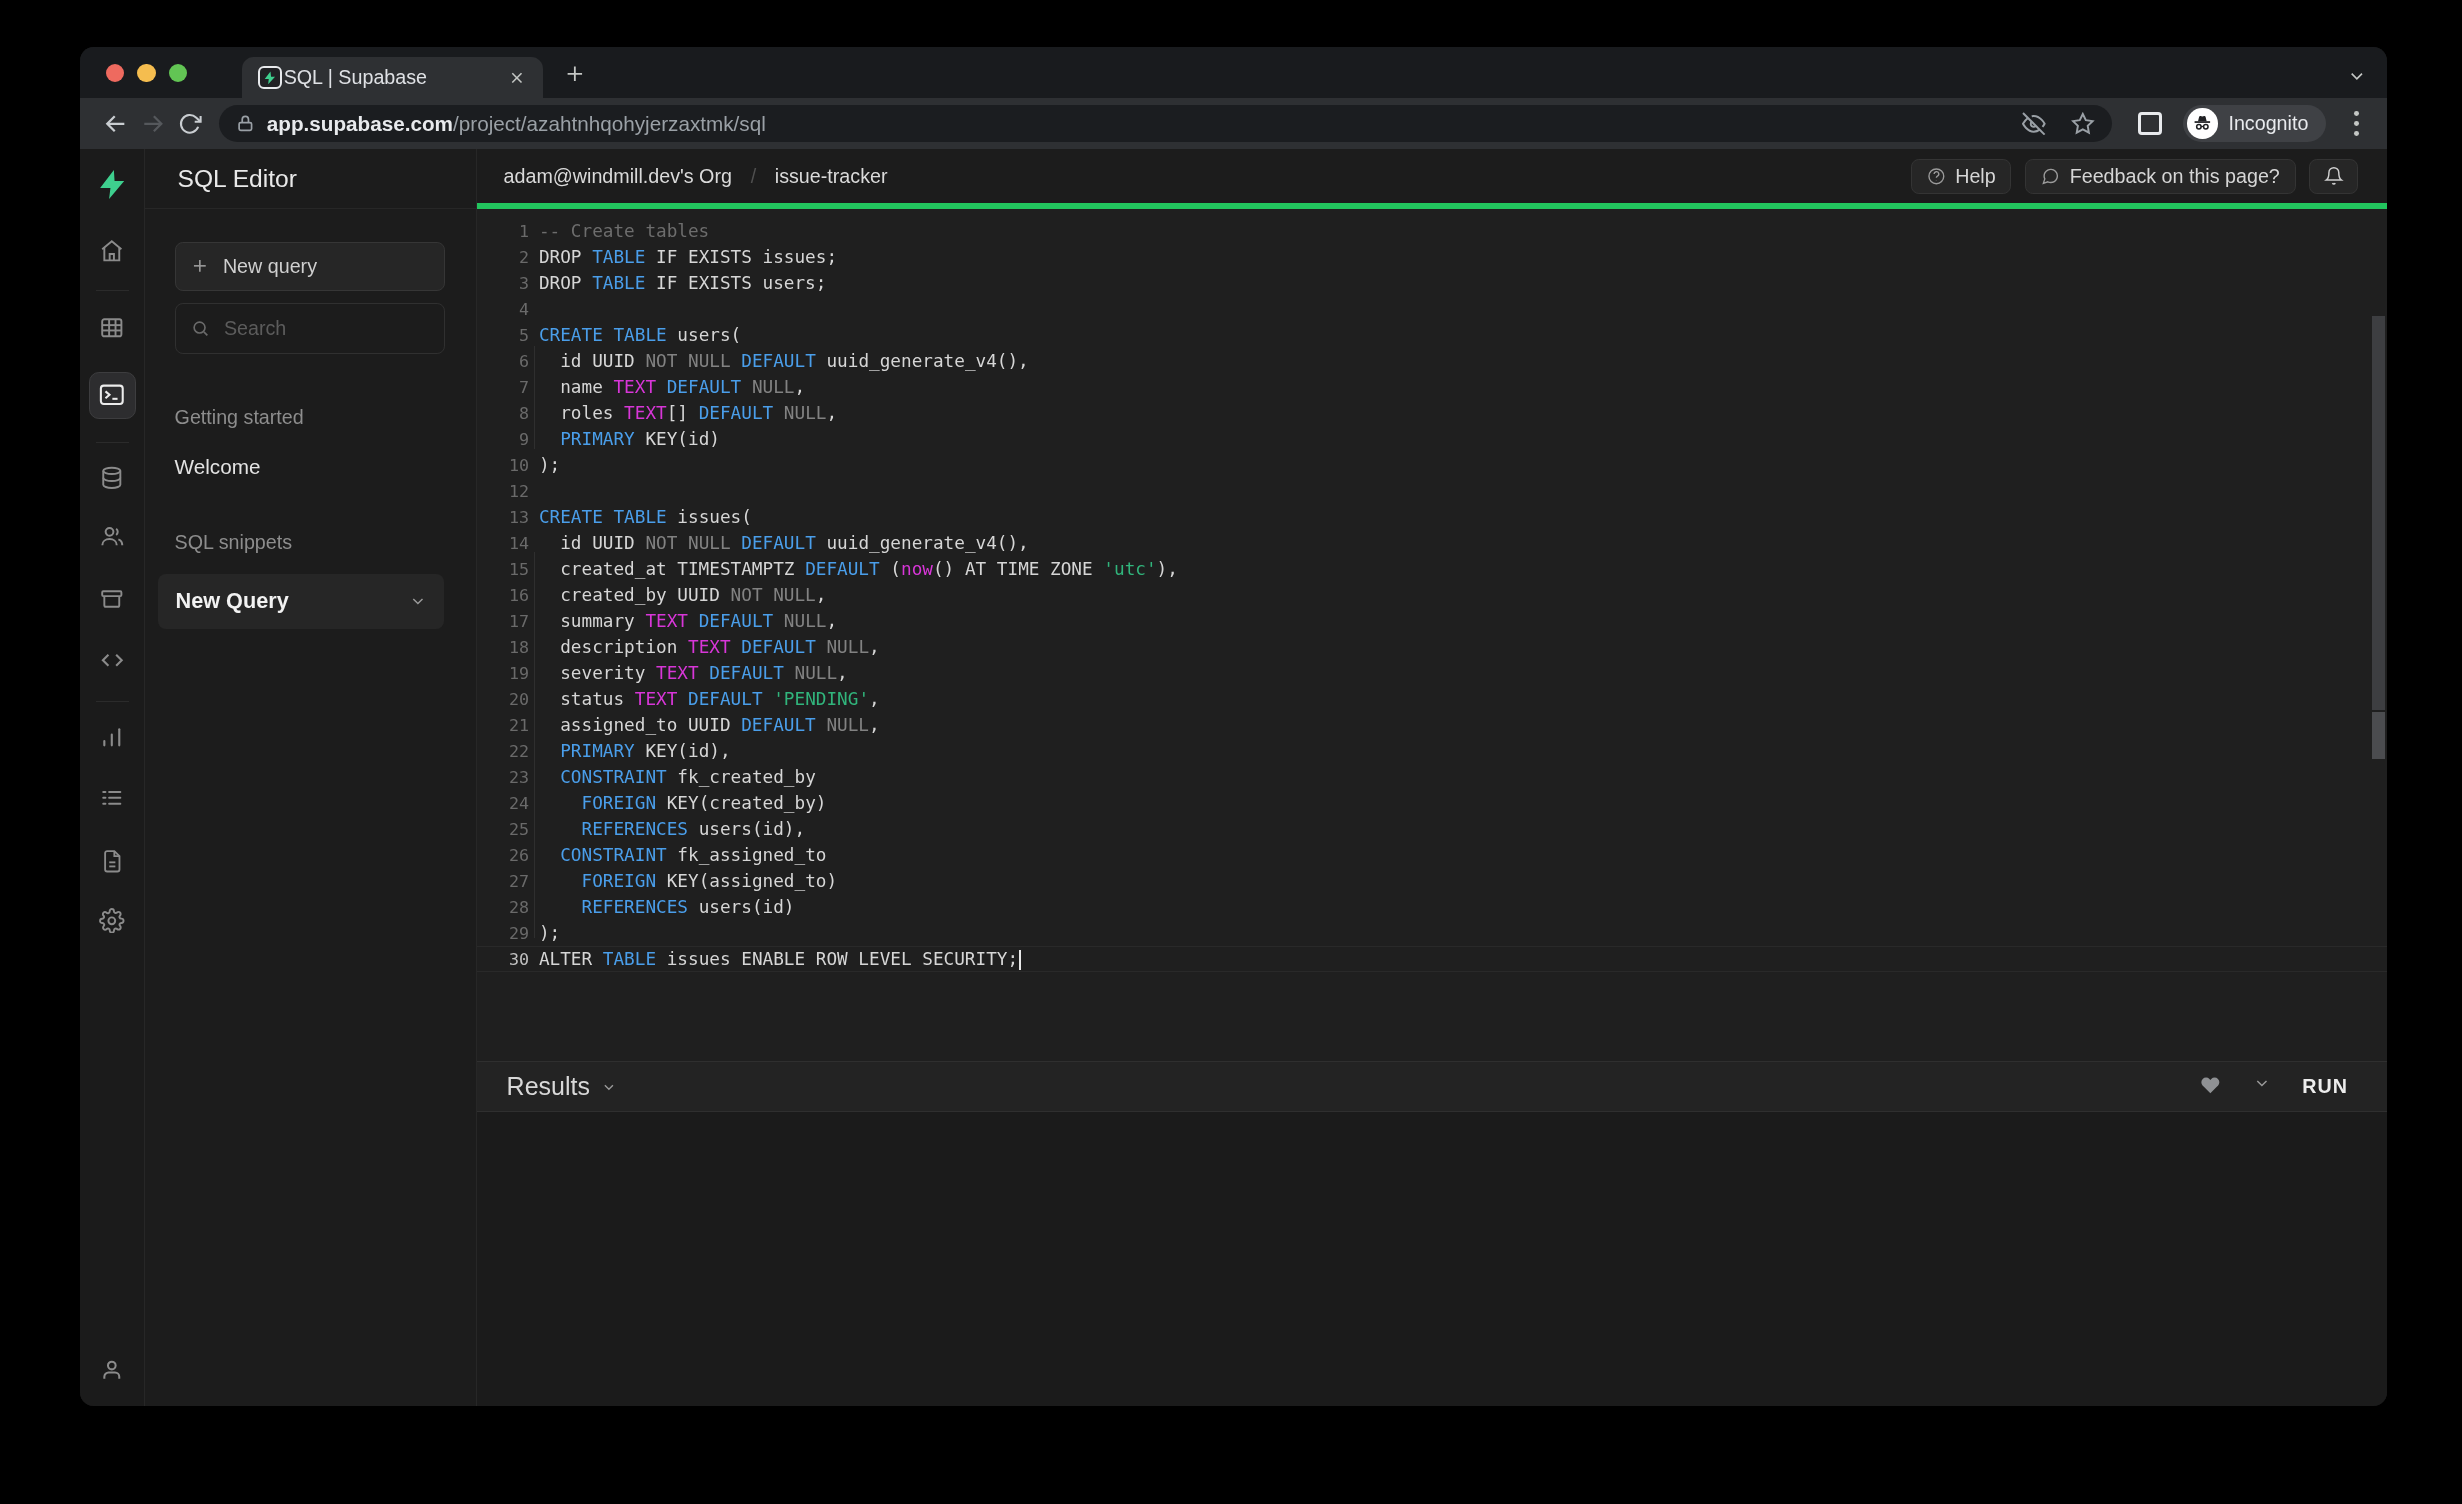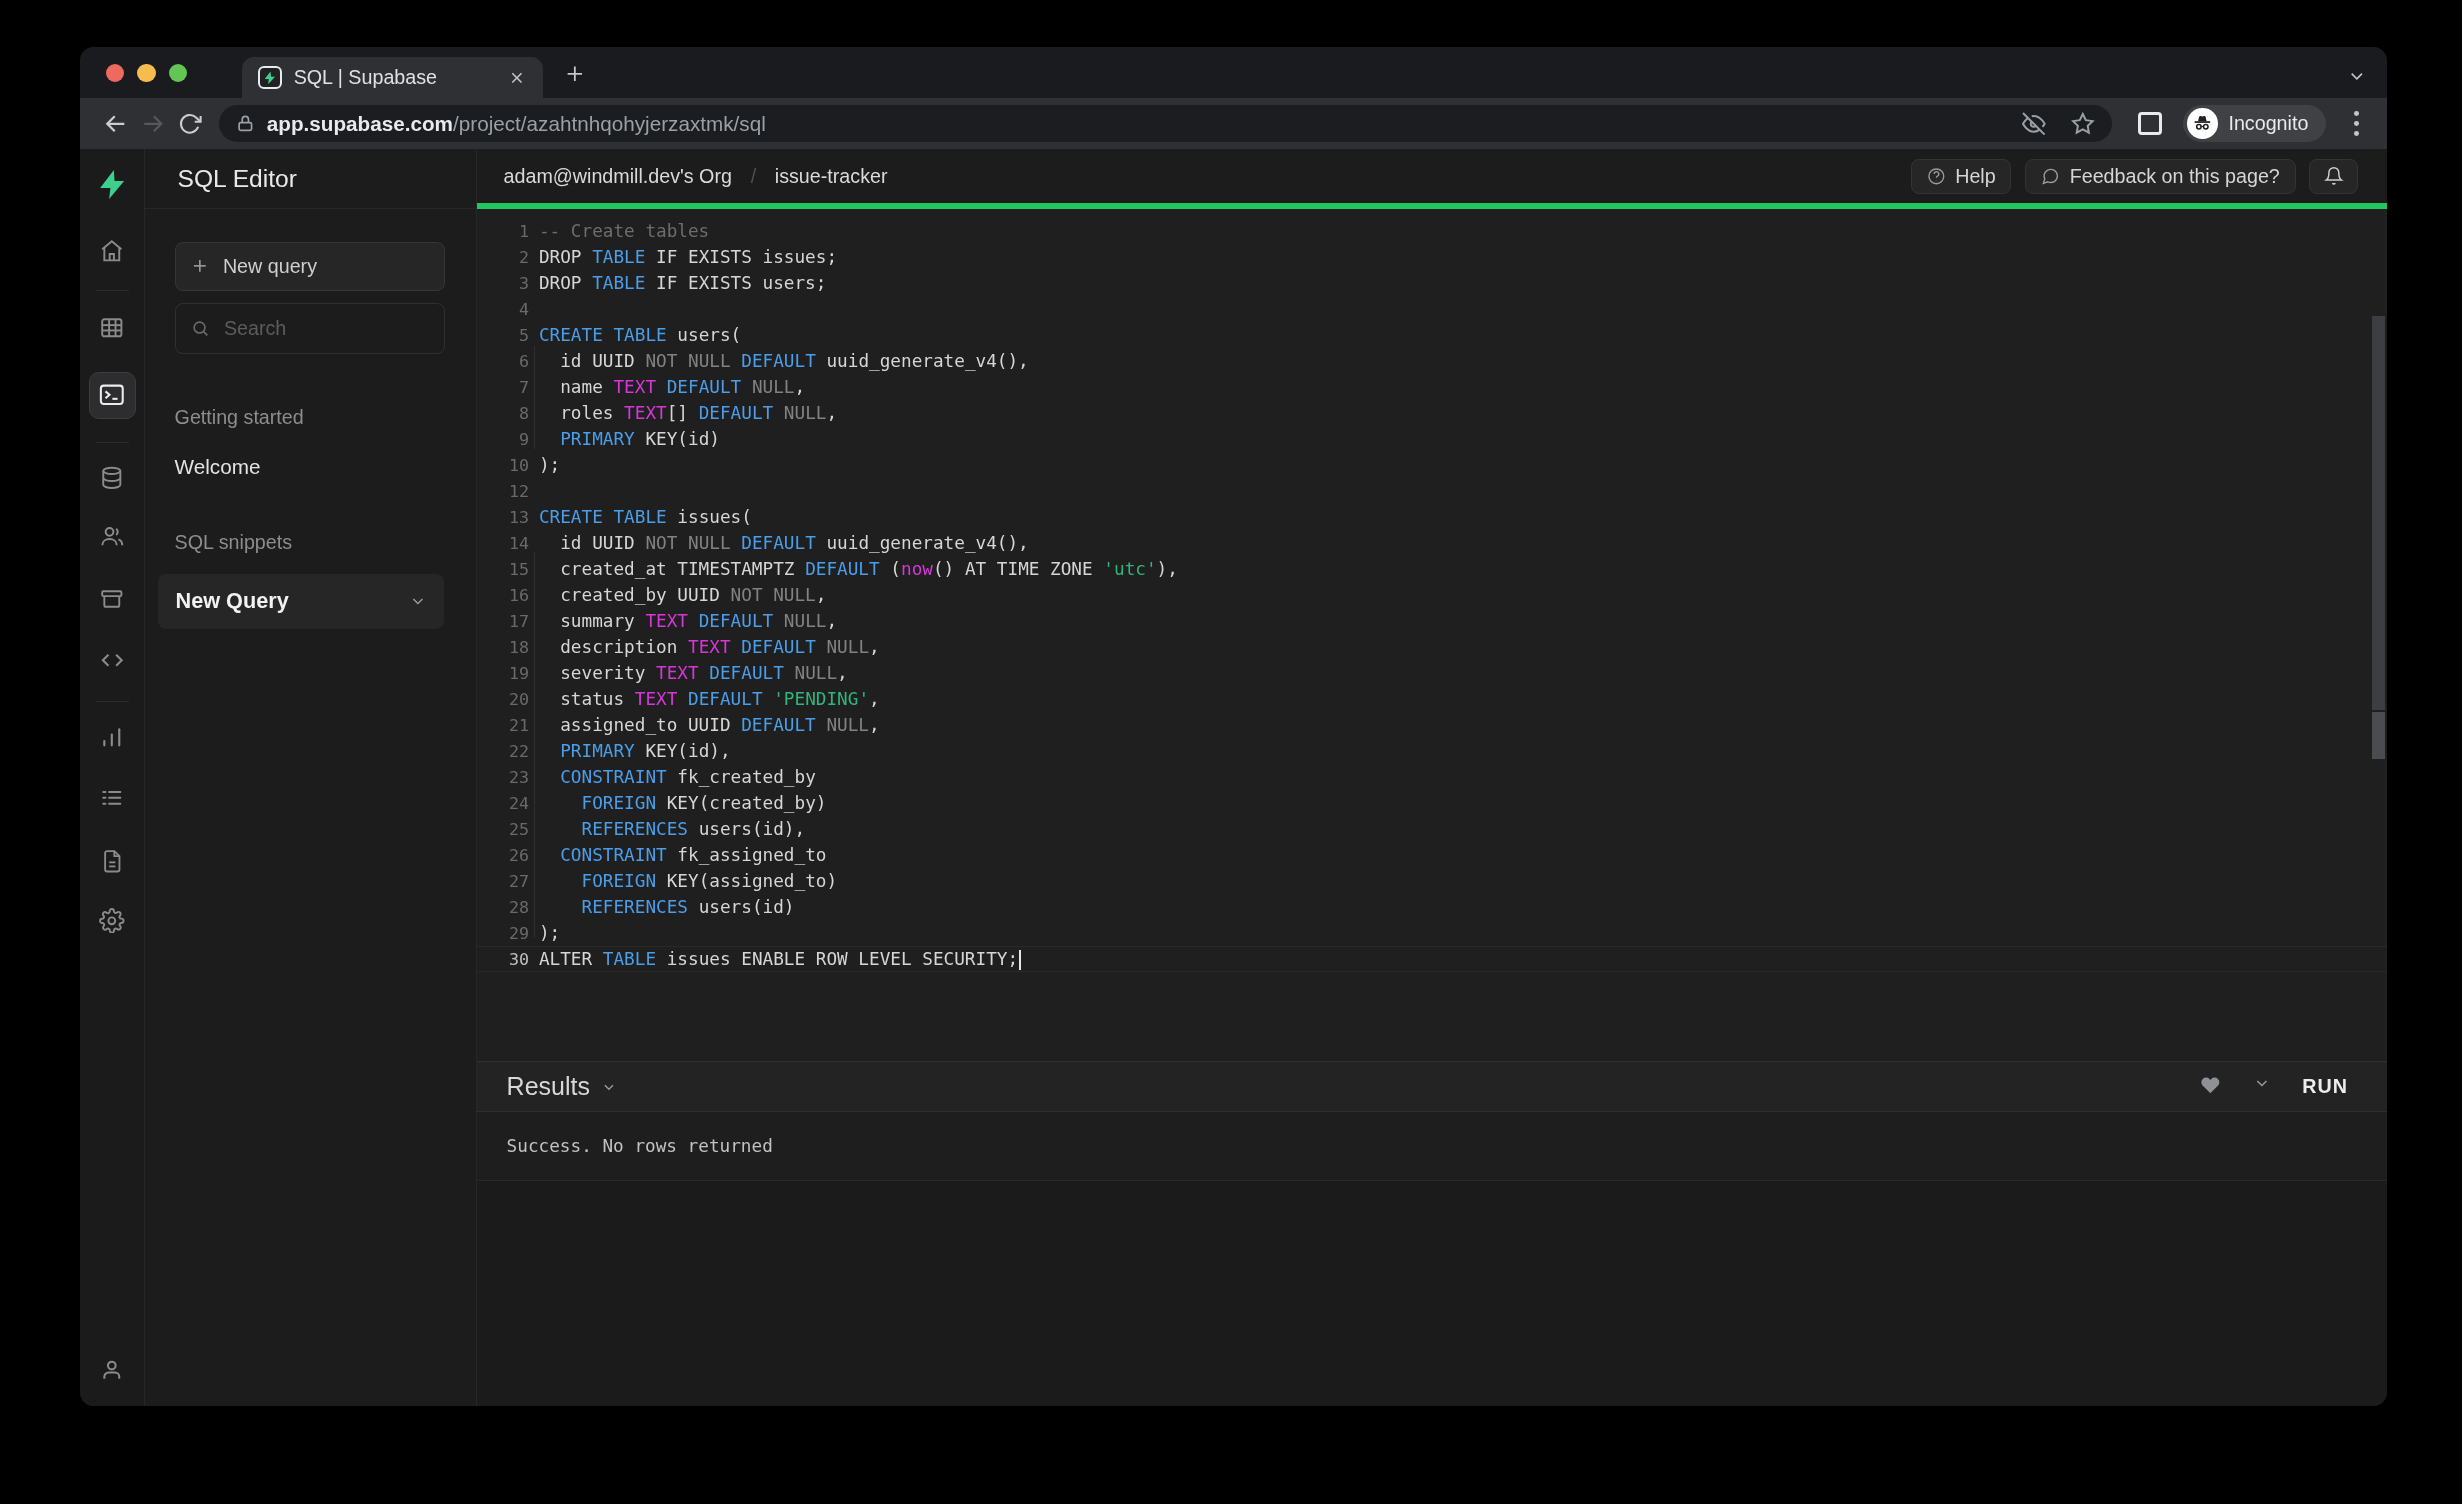--- a/index.html
+++ b/index.html
@@ -12,21 +12,21 @@
 
   
   .tabbar { height:51px; background:#191b1e; display:flex; align-items:flex-end; flex:0 0 auto; }
   .traffic { display:flex; gap:12.8px; align-items:center; margin:0 0 15.8px 25.6px; }
   .tl { width:18.7px; height:18.7px; border-radius:50%; }
   .tl.red{ background:#ee6a5f; } .tl.yellow{ background:#f5bd4f; } .tl.green{ background:#62c554; }
   .tab { margin-left:55px; width:301px; height:41px; background:#2e3033; border-radius:11.8px 11.8px 0 0;
          display:flex; align-items:center; padding:0 13.8px 0 15.8px; }
   .favicon { width:23.6px; height:23.6px; border:2px solid #e8eaed; border-radius:5.9px; display:flex;
              align-items:center; justify-content:center; background:#202124; flex:0 0 auto; }
-  .tab-title { margin-left:12px; font-size:19.7px; color:#dfe1e5; white-space:nowrap; overflow:hidden; flex:1; }
+  .tab-title { margin-left:2px; font-size:19.7px; color:#dfe1e5; white-space:nowrap; overflow:hidden; flex:1; }
   .tab-close { width:25.6px; height:25.6px; display:flex; align-items:center; justify-content:center;
                color:#c4c7c5; border-radius:50%; flex:0 0 auto; }
   .newtab { width:39px; height:39px; margin:0 0 4.9px 11.8px; display:flex; align-items:center; justify-content:center; color:#c4c7c5; }
   .tabstrip-spacer { flex:1; }
   .tabstrip-chevron { margin:0 21.7px 13.8px 0; color:#c4c7c5; }
 
   
   .toolbar { height:51px; background:#2e3033; display:flex; align-items:center; padding:0 17.7px; flex:0 0 auto; }
   .navbtn { width:37px; height:37px; display:flex; align-items:center; justify-content:center; color:#c9cdd1; flex:0 0 auto; }
   .navbtn.disabled { color:#55585c; }
@@ -437,21 +437,20 @@
           </span>
           <span class="run-chev">
             <svg width="15.8" height="15.8" viewBox="0 0 24 24" stroke="currentColor" stroke-width="2.2" fill="none">
                   <polyline points="5 9 12 16 19 9"></polyline>
                 </svg>
           </span>
           <span class="run-btn">RUN</span>
         </span>
       </div>
 
-      <div class="results-msg">Success. No rows returned</div>
       <div class="bottom-fill"></div>
     </div>
 
     <div class="sb-thumb1"></div>
     <div class="sb-thumb2"></div>
   </div>
 
 </div>
 </div>
 

